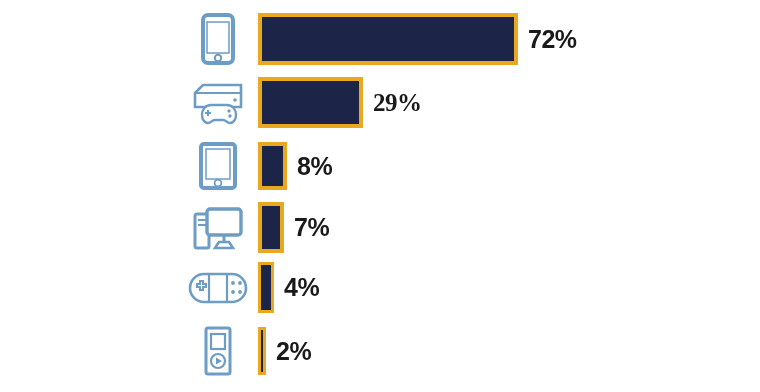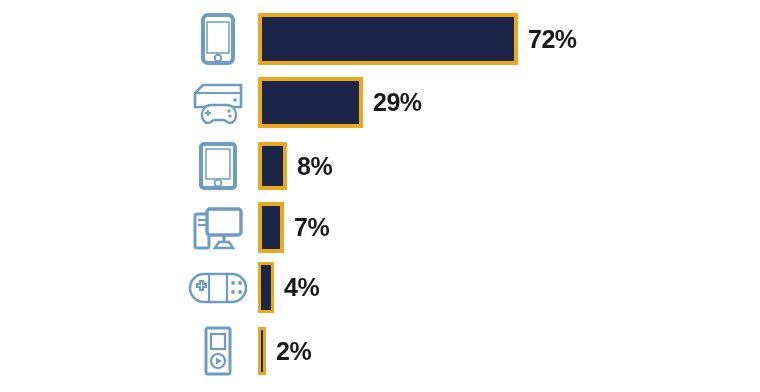--- a/index.html
+++ b/index.html
@@ -69,21 +69,21 @@
           <circle cx="17" cy="45" r="3.2" fill="none" stroke="#6d9cc4" stroke-width="2"></circle>
         </svg>
       </span>
     </div>
     <div class="bar-cell" style="top:0;height:52px;">
       <div class="bar" style="width:260px;"></div>
       <span class="bar-label">72%</span>
     </div>
   </div>
 
-  <div class="row" style="top:77px;height:51px;">
+  <div class="row" style="top:77px;height:51px;font-family:Liberation Serif, serif;">
     <div class="icon-cell" style="top:0;height:51px;">
       <span>
         <svg width="58" height="48" viewBox="0 0 58 48">
           <path d="M6 14 L14 6 L52 6 L52 28 L6 28 Z" fill="#ffffff" stroke="#6d9cc4" stroke-width="2.6"></path>
           <line x1="6" y1="14" x2="52" y2="14" stroke="#6d9cc4" stroke-width="2.2"></line>
           <circle cx="46" cy="21" r="1.8" fill="#6d9cc4"></circle>
           <path d="M22 26 C16 26 13 31 13 36 C13 41 16 44 19 44 C22 44 23 41 26 41 L34 41 C37 41 38 44 41 44 C44 44 47 41 47 36 C47 31 44 26 38 26 Z" fill="#ffffff" stroke="#6d9cc4" stroke-width="2.4"></path>
           <line x1="19" y1="31" x2="19" y2="37" stroke="#6d9cc4" stroke-width="2"></line>
           <line x1="16" y1="34" x2="22" y2="34" stroke="#6d9cc4" stroke-width="2"></line>
           <circle cx="40" cy="32" r="1.7" fill="#6d9cc4"></circle>

